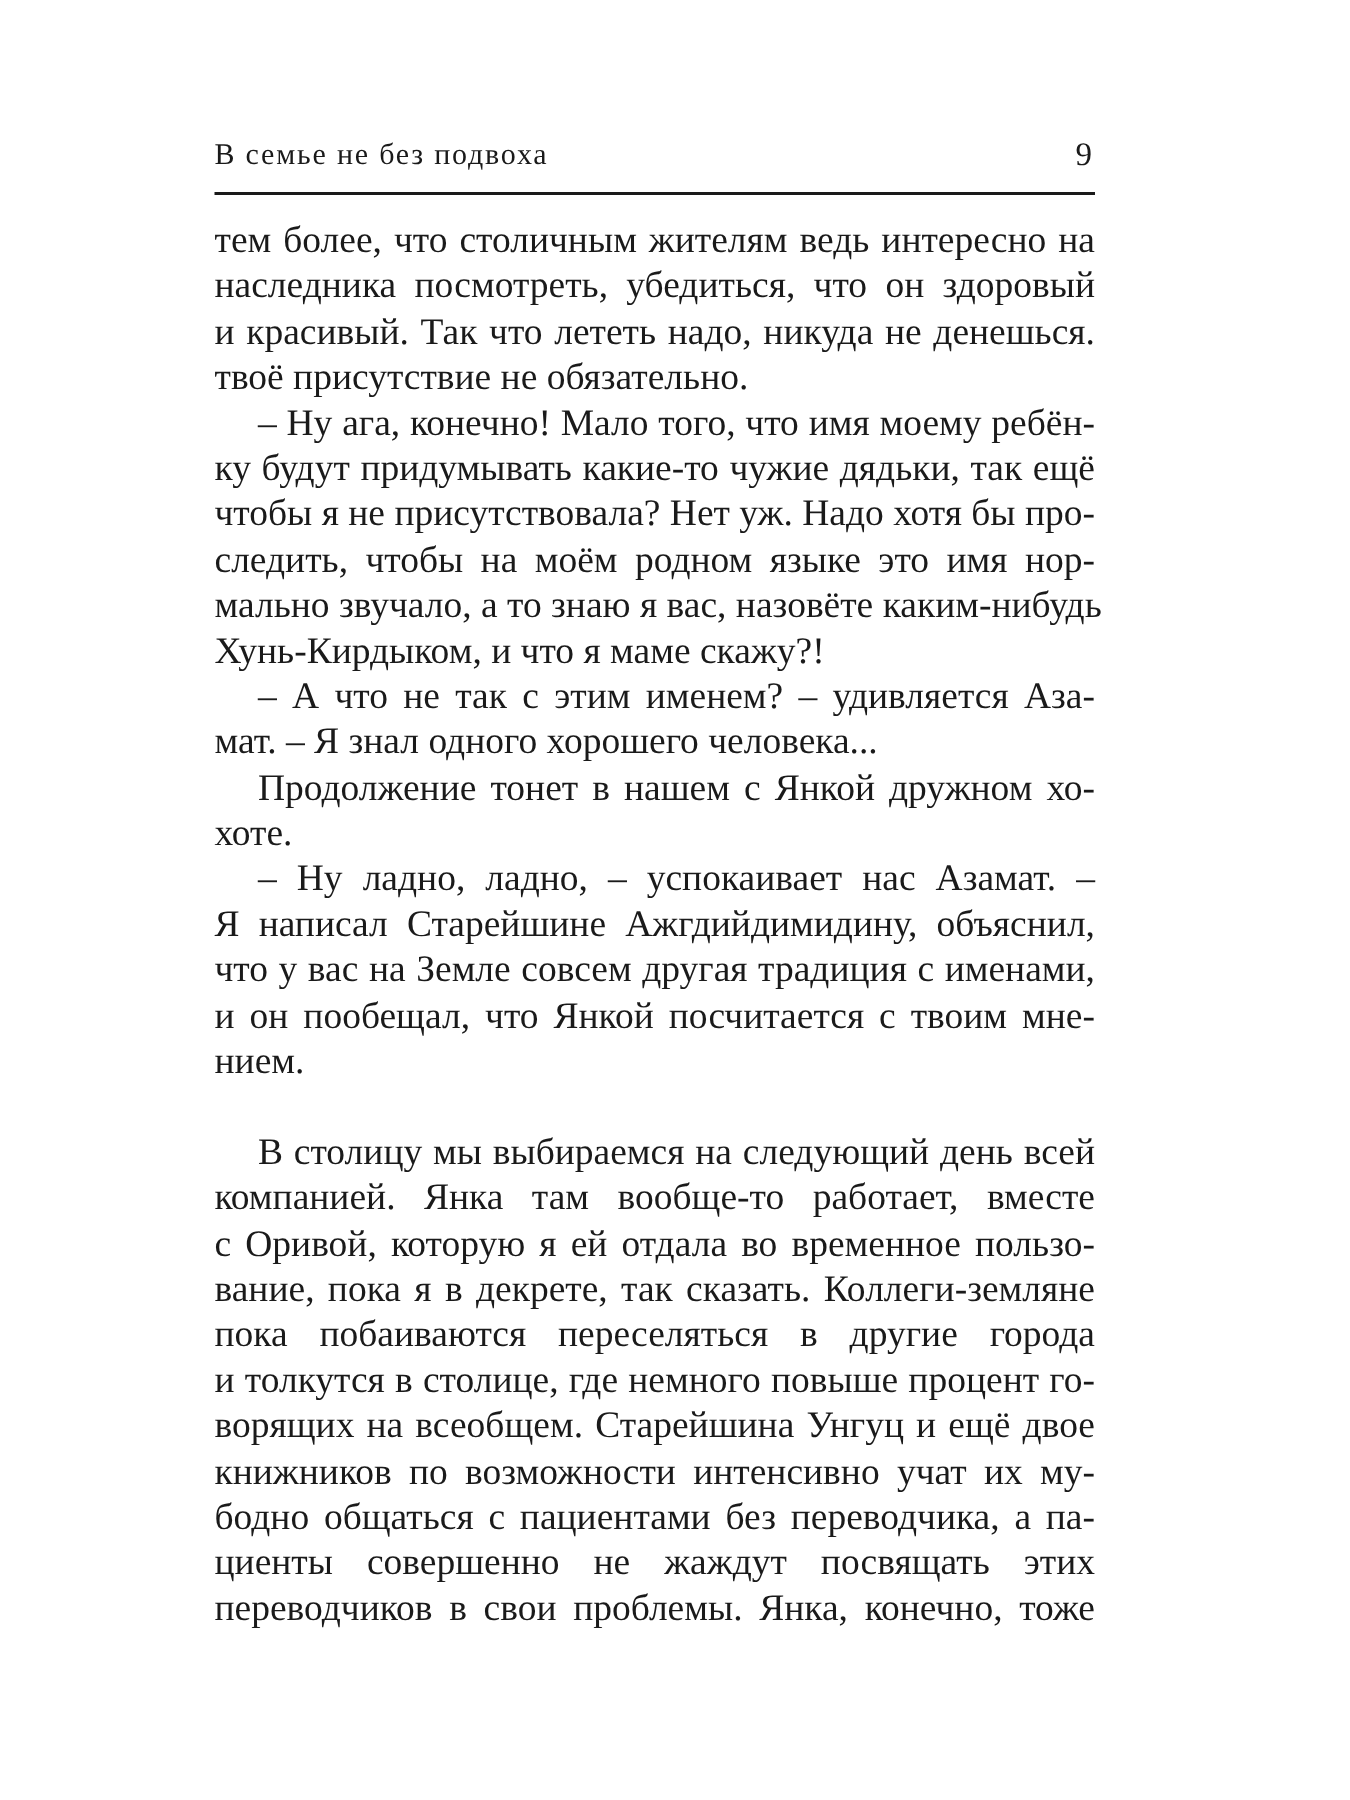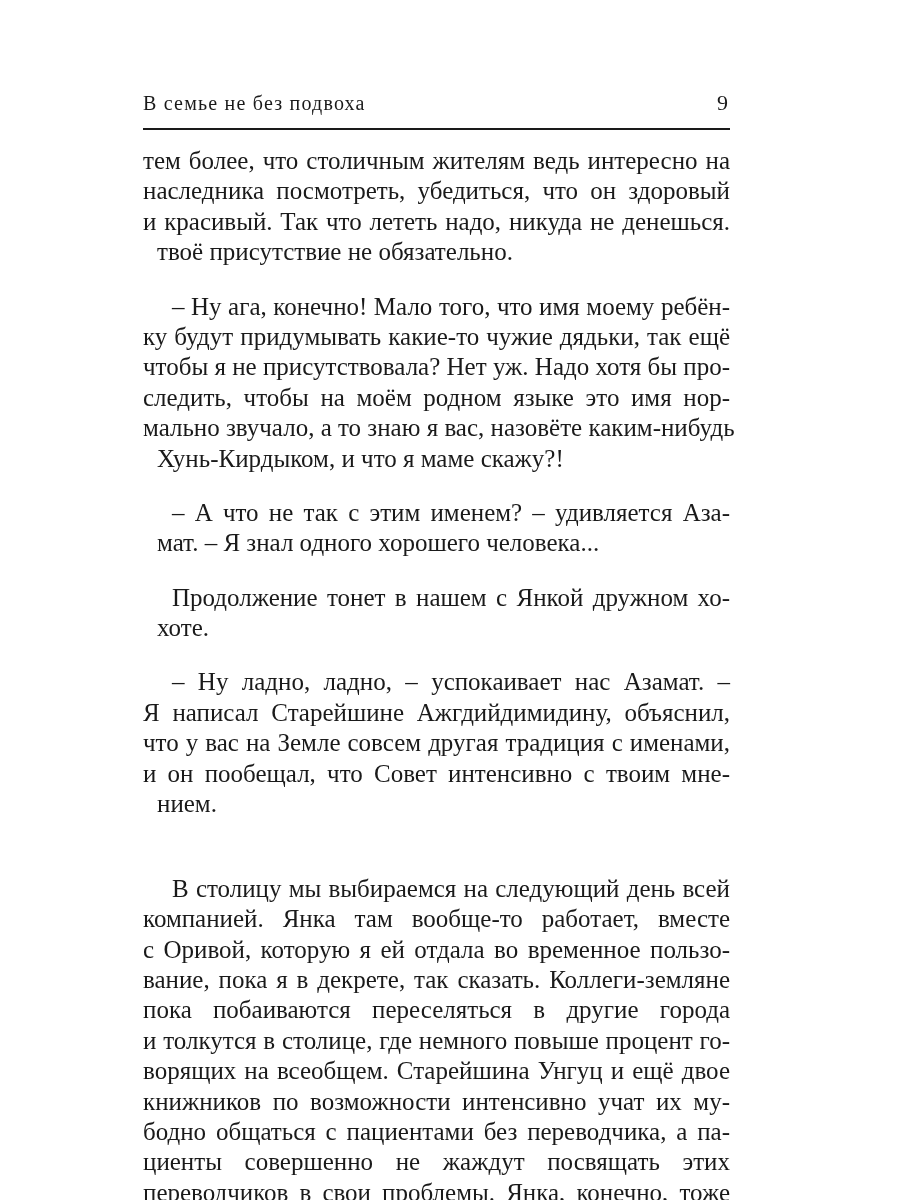--- a/index.html
+++ b/index.html
@@ -5,22 +5,22 @@
     html, body { margin: 0; padding: 0; background: #ffffff; }
     body { width: 900px; height: 1200px; position: relative; overflow: hidden;
            font-family: "Liberation Serif", "DejaVu Serif", serif; color: #1a1a1a; }
     .header { position: absolute; left: 143px; top: 88px; width: 587px; height: 40px; }
     .header-title { position: absolute; left: 0; top: 4px; font-size: 20px; letter-spacing: 1.2px; }
     .page-number { position: absolute; right: 2px; top: 2px; font-size: 22px; }
     .header-rule { position: absolute; left: 143px; top: 128px; width: 587px; height: 1.5px; background: #1a1a1a; }
     .body-text { position: absolute; left: 143px; top: 146px; width: 587px; }
     .line { height: 30.4px; line-height: 30.4px; font-size: 25px; white-space: nowrap;
             text-align: justify; text-align-last: justify; }
-    .line.last { text-align-last: left; margin-left: 14px; }
-    .line.indent { padding-left: 29px; margin-top: 24px; }
+    .line.last { text-align-last: left; }
+    .line.indent { padding-left: 29px; }
     .gap { height: 30.4px; }
   </style>
 </head>
 <body>
 
 <div class="header">
   <span class="header-title">В семье не без подвоха</span>
   <span class="page-number">9</span>
 </div>
 <div class="header-rule"></div>
@@ -36,21 +36,21 @@
     <div class="line">следить, чтобы на моём родном языке это имя нор-</div>
     <div class="line">мально звучало, а то знаю я вас, назовёте каким-нибудь</div>
     <div class="line last">Хунь-Кирдыком, и что я маме скажу?!</div>
     <div class="line indent">– А что не так с этим именем? – удивляется Аза-</div>
     <div class="line last">мат. – Я знал одного хорошего человека...</div>
     <div class="line indent">Продолжение тонет в нашем с Янкой дружном хо-</div>
     <div class="line last">хоте.</div>
     <div class="line indent">– Ну ладно, ладно, – успокаивает нас Азамат. –</div>
     <div class="line">Я написал Старейшине Ажгдийдимидину, объяснил,</div>
     <div class="line">что у вас на Земле совсем другая традиция с именами,</div>
-    <div class="line">и он пообещал, что Совет интенсивно с твоим мне-</div>
+    <div class="line">и он пообещал, что Янкой посчитается с твоим мне-</div>
     <div class="line last">нием.</div>
     <div class="gap"></div>
     <div class="line indent">В столицу мы выбираемся на следующий день всей</div>
     <div class="line">компанией. Янка там вообще-то работает, вместе</div>
     <div class="line">с Оривой, которую я ей отдала во временное пользо-</div>
     <div class="line">вание, пока я в декрете, так сказать. Коллеги-земляне</div>
     <div class="line">пока побаиваются переселяться в другие города</div>
     <div class="line">и толкутся в столице, где немного повыше процент го-</div>
     <div class="line">ворящих на всеобщем. Старейшина Унгуц и ещё двое</div>
     <div class="line">книжников по возможности интенсивно учат их му-</div>

